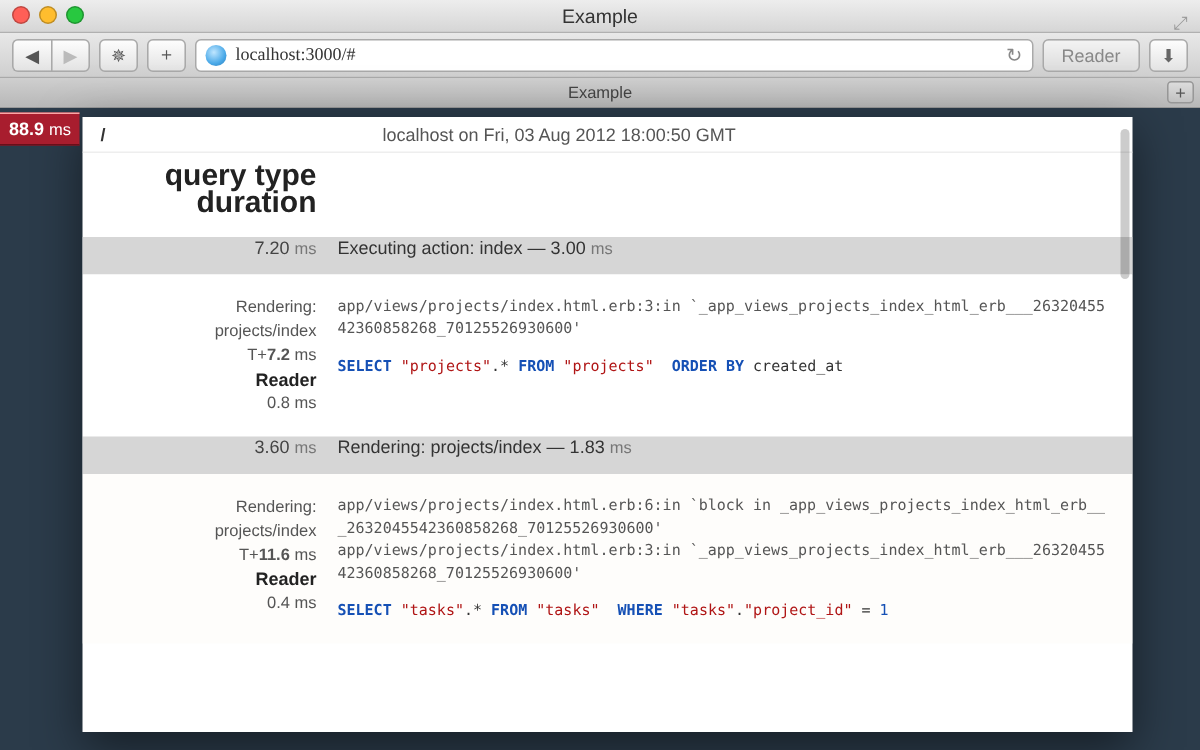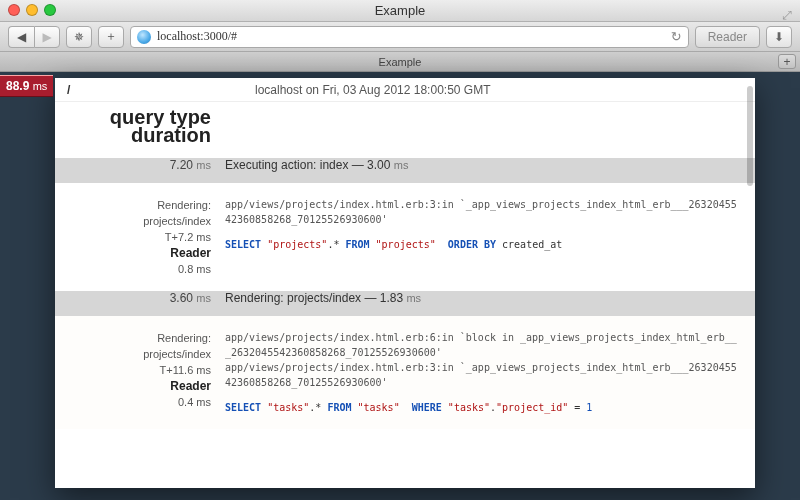--- a/index.html
+++ b/index.html
@@ -177,21 +177,21 @@
   }
   .section-bar .left .ms { font-size:11px; color:#777;}
   .section-bar .right { flex:1; }
   .chunk { display:flex; padding:14px 16px 14px 0; background:#fefdfb;}
   .chunk.alt { background:#fff;}
   .chunk .side {
     width:170px; text-align:right; padding-right:14px;
     font-size:11px; color:#555; line-height:16px;
   }
   .chunk .side .strong{font-weight:bold;font-size:12px;color:#222;}
-  .chunk .side .bold{font-weight:normal;}
+  .chunk .side .bold{font-weight:bold;}
   .chunk .body {
     flex:1;
     font-family: Menlo, Monaco, Consolas, monospace;
     font-size:10px; color:#555;
     line-height:15px;
     white-space:pre-wrap;
     word-break:break-all;
   }
   .sql { margin-top:10px; }
   .kw { color:#1550b5; font-weight:bold;}

